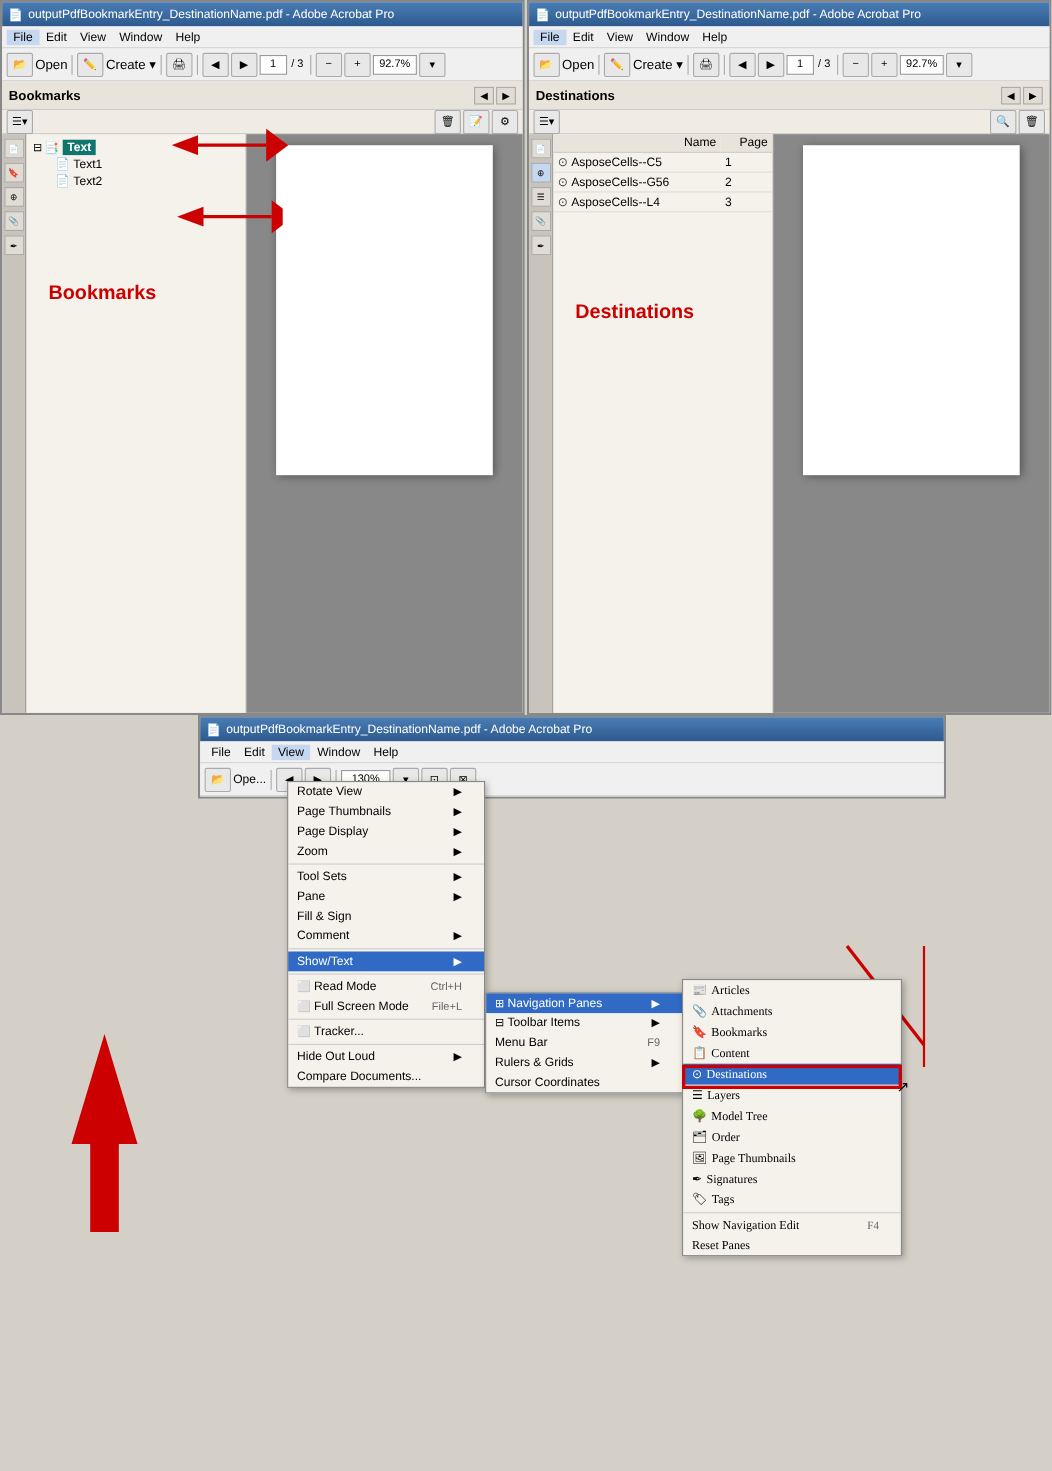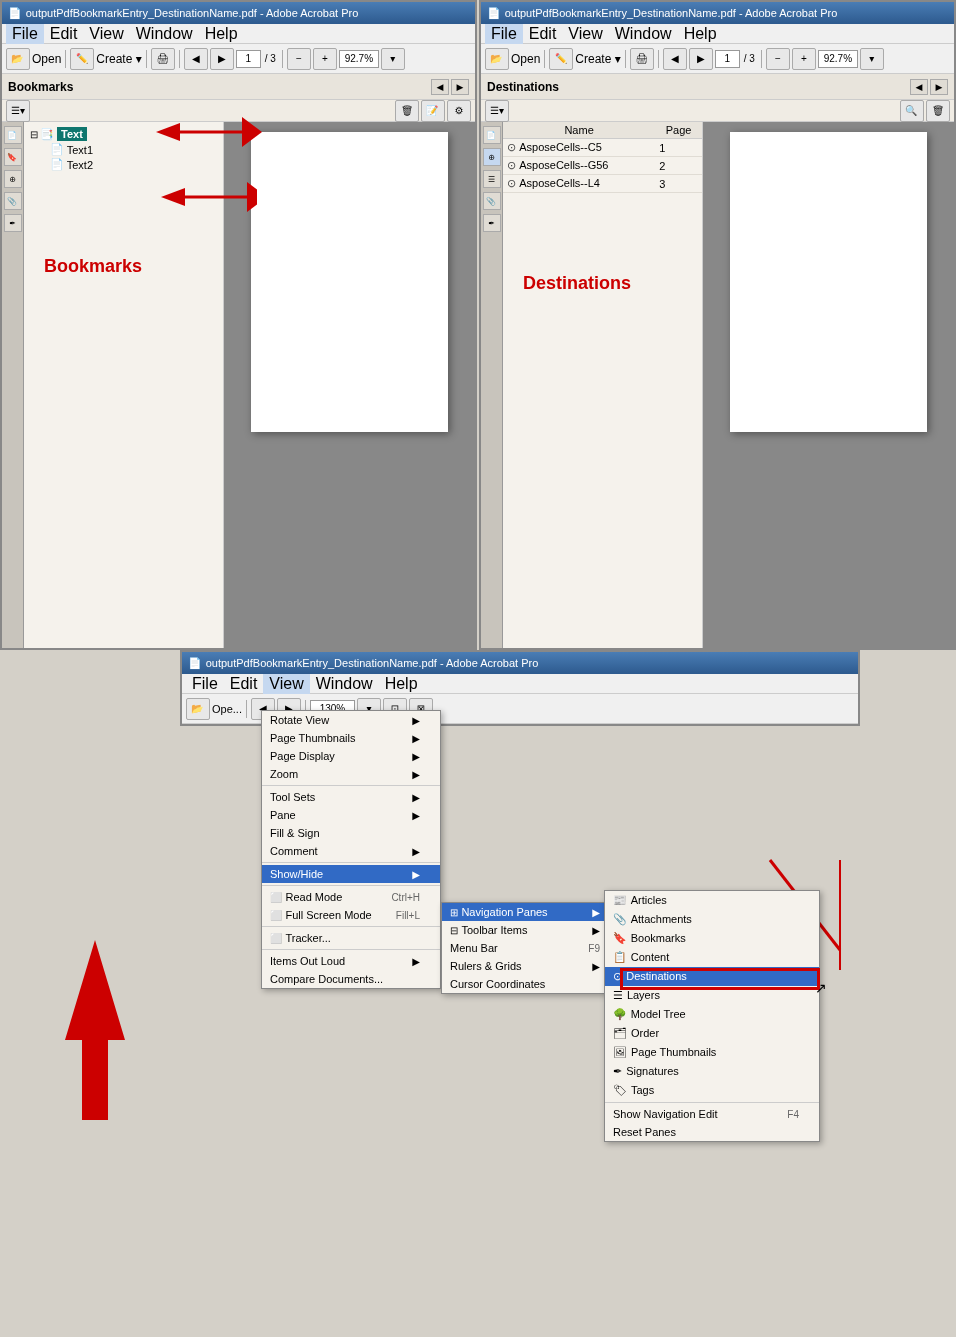--- a/index.html
+++ b/index.html
@@ -50,21 +50,21 @@
     .menu-bar {
       background: #f0f0f0;
       border-bottom: 1px solid #ccc;
       display: flex;
       padding: 2px 4px;
       height: 20px;
       align-items: center;
     }
     .menu-item {
       padding: 1px 6px;
-      font-size: 16px;
+      font-size: 11px;
       cursor: pointer;
       color: #000;
     }
     .menu-item.active { background: #c5d8f0; }
 
     
     .toolbar {
       background: #f0f0f0;
       border-bottom: 1px solid #ccc;
       display: flex;
@@ -216,21 +216,21 @@
     
     .dest-table {
       width: 100%;
       font-size: 11px;
       border-collapse: collapse;
     }
     .dest-table th {
       background: #e8e4dc;
       border-bottom: 1px solid #ccc;
       padding: 2px 4px;
-      text-align: center;
+      text-align: right;
       font-weight: normal;
     }
     .dest-table td {
       padding: 2px 4px;
       border-bottom: 1px solid #e0dcd4;
     }
     .dest-row-icon {
       color: #444;
       margin-right: 3px;
     }
@@ -573,45 +573,45 @@
     </div>
     <div class="context-menu-item">
       <span>Fill &amp; Sign</span>
     </div>
     <div class="context-menu-item">
       <span>Comment</span>
         <span class="menu-arrow">▶</span>
     </div>
     <div class="context-menu-sep"></div>
     <div class="context-menu-item highlighted">
-      <span>Show/Hide</span>
+      <span>Show/Text</span>
         <span class="menu-arrow">▶</span>
     </div>
     <div class="context-menu-sep"></div>
     <div class="context-menu-item">
       <span>
         <span style="font-size:10px; margin-right:3px;">⬜</span>Read Mode
       </span>
       <span class="menu-shortcut">Ctrl+H</span>
     </div>
     <div class="context-menu-item">
       <span>
         <span style="font-size:10px; margin-right:3px;">⬜</span>Full Screen Mode
       </span>
-      <span class="menu-shortcut">Fill+L</span>
+      <span class="menu-shortcut">File+L</span>
     </div>
     <div class="context-menu-sep"></div>
     <div class="context-menu-item">
       <span>
         <span style="font-size:10px; margin-right:3px;">⬜</span>Tracker...
       </span>
     </div>
     <div class="context-menu-sep"></div>
     <div class="context-menu-item">
-      <span>Items Out Loud</span>
+      <span>Hide Out Loud</span>
         <span class="menu-arrow">▶</span>
     </div>
     <div class="context-menu-item">
       <span>Compare Documents...</span>
     </div>
   </div>
 
   <div class="context-menu" style="left: 441px; top: 252px; width: 180px;">
     <div class="context-menu-item highlighted">
       <span>
@@ -631,21 +631,21 @@
     </div>
     <div class="context-menu-item">
       <span>Rulers &amp; Grids</span>
         <span class="menu-arrow">▶</span>
     </div>
     <div class="context-menu-item">
       <span>Cursor Coordinates</span>
     </div>
   </div>
 
-  <div class="context-menu" style="left: 604px; top: 240px; width: 216px;">
+  <div class="context-menu" style="left: 620px; top: 240px; width: 200px; font-family: Liberation Serif, serif;">
     <div class="context-menu-item">
       <span>
         <span style="margin-right:4px;">📰</span>Articles
       </span>
     </div>
     <div class="context-menu-item">
       <span>
         <span style="margin-right:4px;">📎</span>Attachments
       </span>
     </div>

